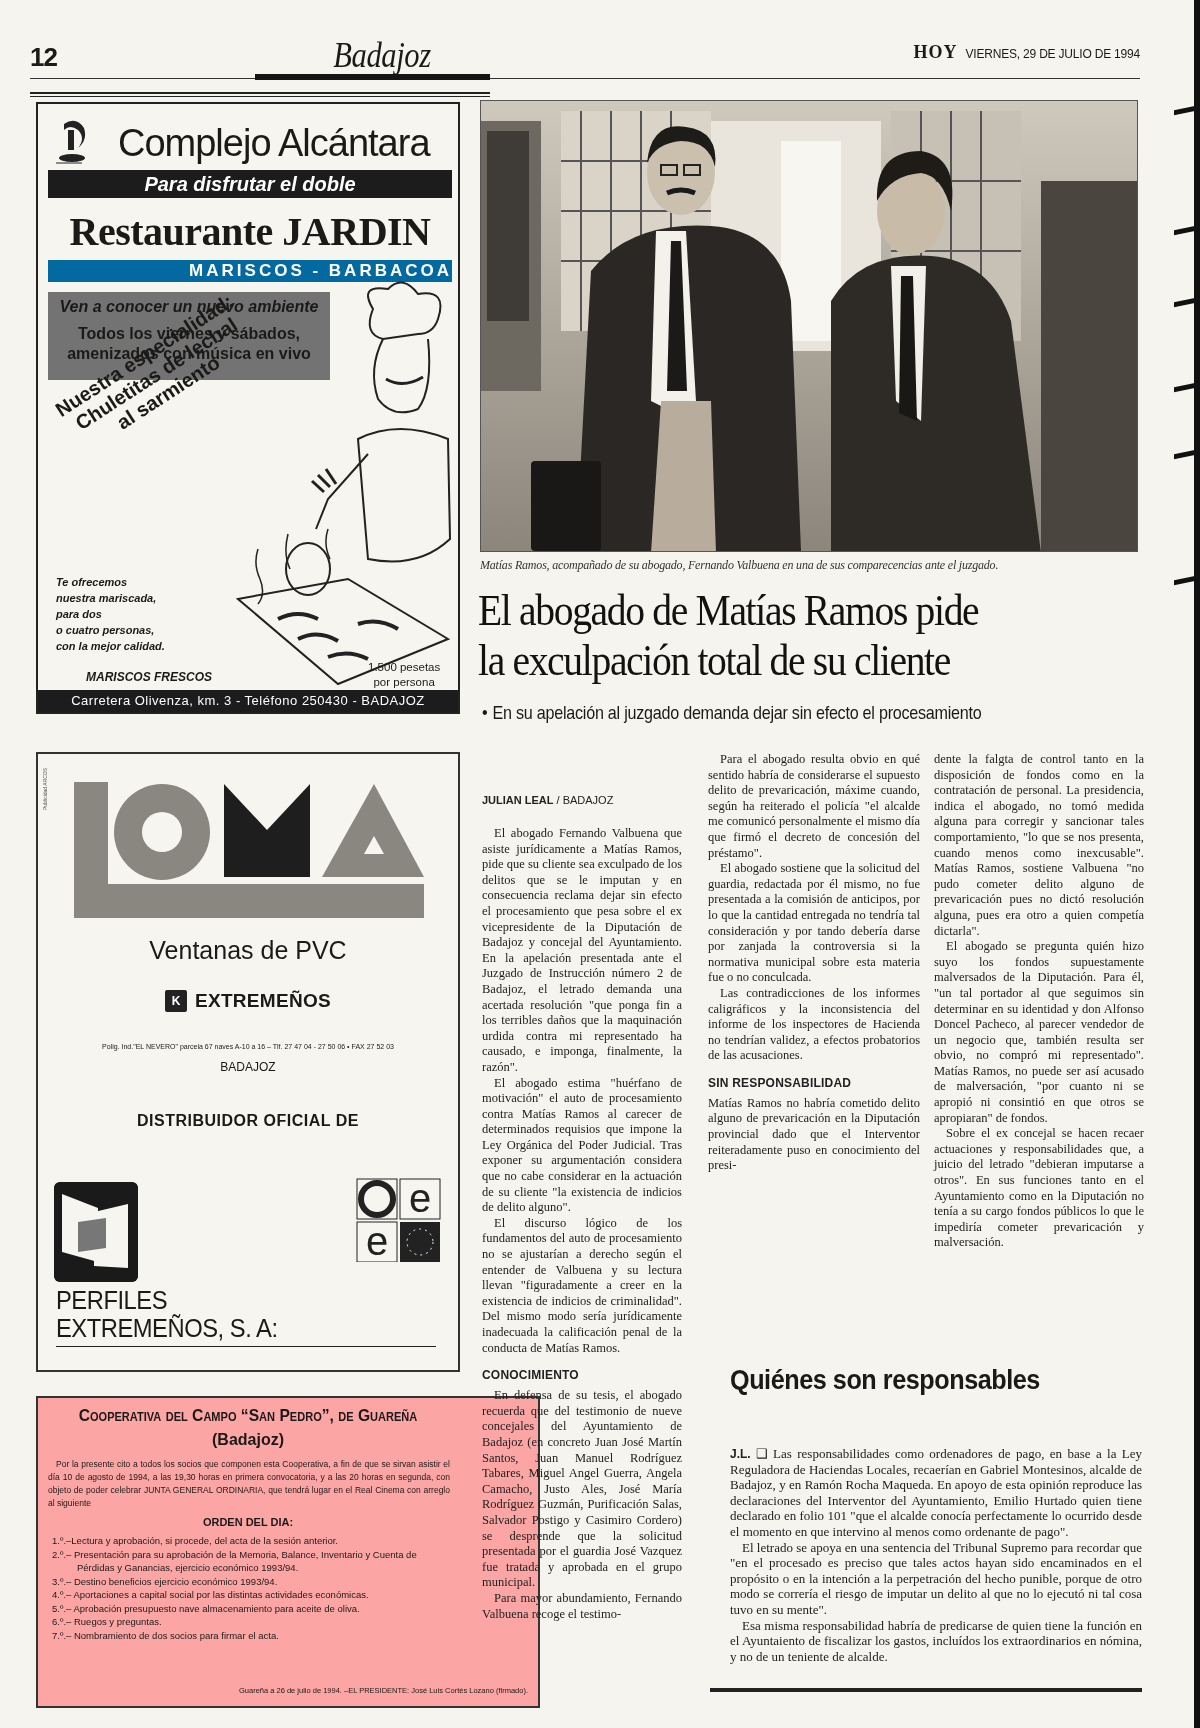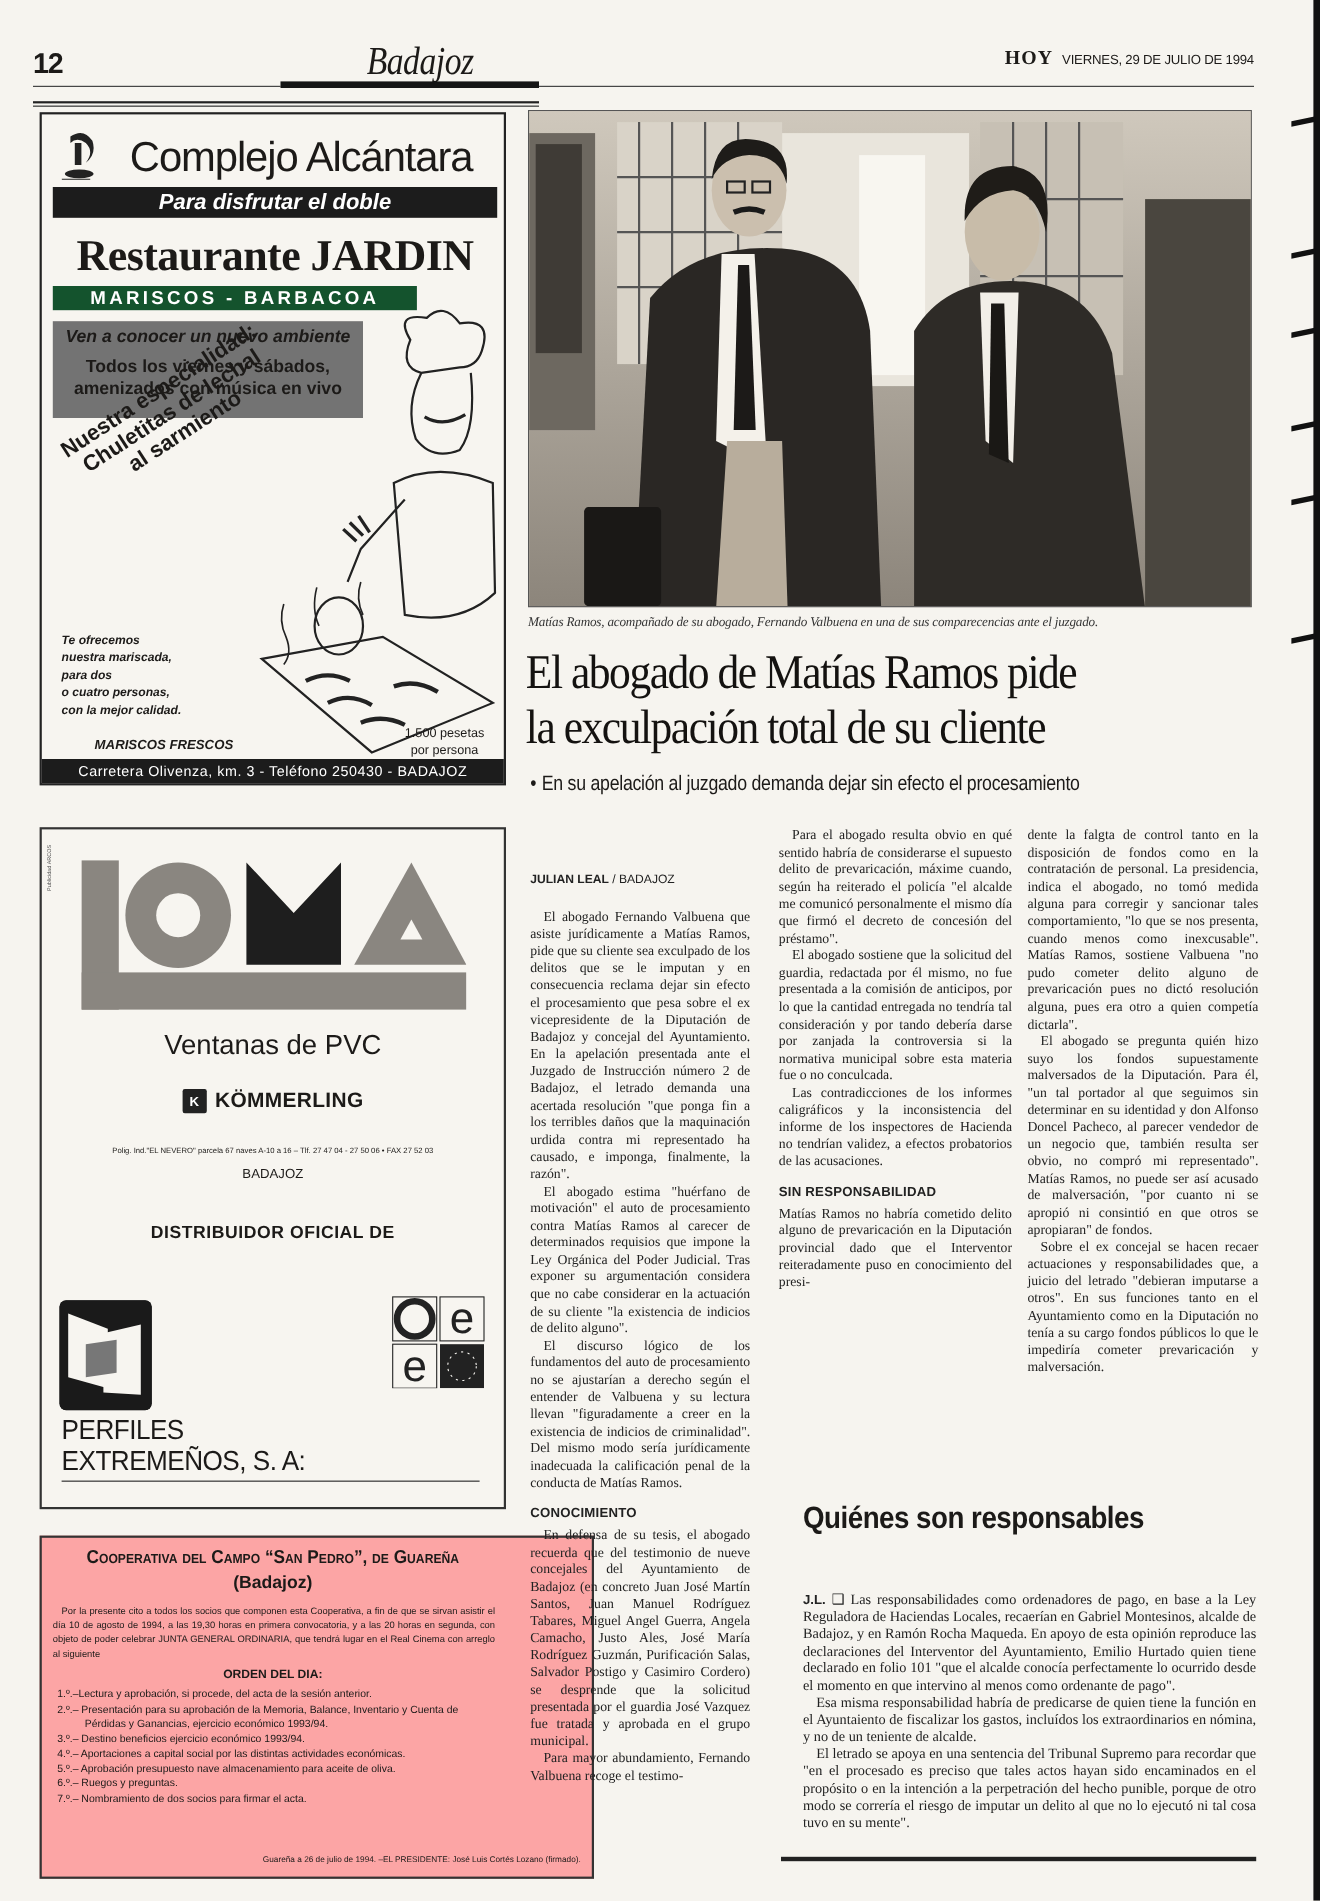--- a/index.html
+++ b/index.html
@@ -27,21 +27,21 @@
   .masthead { position: absolute; right: 0; top: 12px; display: flex; align-items: baseline; gap: 8px; }
   .masthead .brand { font: bold 18px "Liberation Serif", serif; letter-spacing: 1px; }
   .masthead .date { font: 12px "Liberation Sans", sans-serif; letter-spacing: -0.2px; }
 
   
   .ad1 { position: absolute; left: 36px; top: 102px; width: 424px; height: 612px; border: 2px solid #222; background: #f7f5f0; }
   .ad1-logo { position: absolute; left: 18px; top: 14px; width: 34px; height: 46px; }
   .ad1-brand { position: absolute; left: 80px; top: 18px; font: 38px "Liberation Sans", sans-serif; letter-spacing: -1px; }
   .ad1-strip1 { position: absolute; left: 10px; top: 66px; width: 404px; height: 28px; background: #1c1c1c; color: #fff; text-align: center; font: italic bold 20px "Liberation Sans", sans-serif; line-height: 28px; }
   .ad1-rest { position: absolute; left: 10px; top: 104px; width: 404px; text-align: center; font: bold 40px "Liberation Serif", serif; letter-spacing: -0.5px; }
-  .ad1-strip2 { position: absolute; left: 10px; top: 156px; width: 331px; height: 22px; background: #14532d; color: #fff; text-align: center; font: bold 17px "Liberation Sans", sans-serif; line-height: 22px; letter-spacing: 3px; }
+  .ad1-strip2 { position: absolute; left: 10px; top: 156px; width: 404px; height: 22px; background: #0369a1; color: #fff; text-align: right; font: bold 17px "Liberation Sans", sans-serif; line-height: 22px; letter-spacing: 3px; }
   .ad1-promo { position: absolute; left: 10px; top: 188px; width: 282px; height: 88px; background: #737373; text-align: center; }
   .ad1-promo .l1 { font: italic bold 16px "Liberation Sans", sans-serif; margin-top: 6px; }
   .ad1-promo .l2 { font: bold 16px "Liberation Sans", sans-serif; margin-top: 8px; line-height: 20px; }
   .chef { position: absolute; left: 180px; top: 175px; width: 240px; height: 410px; }
   .ad1-spec { position: absolute; left: 8px; top: 302px; width: 220px; transform: rotate(-33deg); transform-origin: left top; font: bold 20px "Liberation Sans", sans-serif; line-height: 22px; text-align: center; }
   .ad1-spec span { display: block; }
   .ad1-offer { position: absolute; left: 18px; top: 470px; font: italic bold 11px "Liberation Sans", sans-serif; line-height: 16px; }
   .ad1-fresh { position: absolute; left: 48px; top: 566px; font: italic bold 12px "Liberation Sans", sans-serif; }
   .ad1-price { position: absolute; left: 330px; top: 556px; font: 11.5px "Liberation Sans", sans-serif; text-align: center; line-height: 15px; }
   .ad1-foot { position: absolute; left: 0; top: 586px; width: 420px; height: 22px; background: #1c1c1c; color: #fff; font: 13px "Liberation Sans", sans-serif; line-height: 22px; text-align: center; letter-spacing: 0.5px; }
@@ -181,21 +181,21 @@
     <rect x="0" y="102" width="350" height="34" fill="#8a8680"></rect>
     <circle cx="88" cy="50" r="48" fill="#8a8680"></circle>
     <circle cx="88" cy="50" r="20" fill="#f7f5f0"></circle>
     <path d="M150 2 L150 95 L236 95 L236 2 L193 48 Z" fill="#1e1e1e"></path>
     <path d="M248 95 L300 2 L350 95 Z" fill="#8a8680"></path>
     <path d="M290 72 L300 54 L310 72 Z" fill="#f7f5f0"></path>
   </svg>
   <div class="ad2-pvc">Ventanas de PVC</div>
   <div class="ad2-kom">
     <div class="kom-logo">K</div>
-    <div class="kom-name">KÖMMERLING</div>
+    <div class="kom-name">EXTREMEÑOS</div>
   </div>
   <div class="ad2-addr">Polig. Ind."EL NEVERO" parcela 67 naves A-10 a 16 – Tlf. 27 47 04 - 27 50 06 • FAX 27 52 03</div>
   <div class="ad2-city">BADAJOZ</div>
   <div class="ad2-dist">DISTRIBUIDOR OFICIAL DE</div>
   <svg class="perf-logo" viewBox="0 0 84 100">
     <rect width="84" height="100" rx="6" fill="#1a1a1a"></rect>
     <path d="M8 12 L44 26 L44 80 L8 70 Z" fill="#f7f5f0"></path>
     <path d="M40 30 L74 22 L74 86 L40 84 Z" fill="#f7f5f0"></path>
     <path d="M24 40 L52 36 L52 66 L24 70 Z" fill="#777"></path>
   </svg>
@@ -312,16 +312,16 @@
 
 <div class="col c3">
   <p class="noindent">dente la falgta de control tanto en la disposición de fondos como en la contratación de personal. La presidencia, indica el abogado, no tomó medida alguna para corregir y sancionar tales comportamiento, "lo que se nos presenta, cuando menos como inexcusable". Matías Ramos, sostiene Valbuena "no pudo cometer delito alguno de prevaricación pues no dictó resolución alguna, pues era otro a quien competía dictarla".</p>
   <p>El abogado se pregunta quién hizo suyo los fondos supuestamente malversados de la Diputación. Para él, "un tal portador al que seguimos sin determinar en su identidad y don Alfonso Doncel Pacheco, al parecer vendedor de un negocio que, también resulta ser obvio, no compró mi representado". Matías Ramos, no puede ser así acusado de malversación, "por cuanto ni se apropió ni consintió en que otros se apropiaran" de fondos.</p>
   <p>Sobre el ex concejal se hacen recaer actuaciones y responsabilidades que, a juicio del letrado "debieran imputarse a otros". En sus funciones tanto en el Ayuntamiento como en la Diputación no tenía a su cargo fondos públicos lo que le impediría cometer prevaricación y malversación.</p>
 </div>
 
 <h2 class="side-title">Quiénes son responsables</h2>
 <div class="side-body">
   <p class="first"><span class="sig">J.L.</span> <span>❑</span> <span>Las responsabilidades como ordenadores de pago, en base a la Ley Reguladora de Haciendas Locales, recaerían en Gabriel Montesinos, alcalde de Badajoz, y en Ramón Rocha Maqueda. En apoyo de esta opinión reproduce las declaraciones del Interventor del Ayuntamiento, Emilio Hurtado quien tiene declarado en folio 101 "que el alcalde conocía perfectamente lo ocurrido desde el momento en que intervino al menos como ordenante de pago".</span></p>
+  <p>El letrado se apoya en una sentencia del Tribunal Supremo para recordar que "en el procesado es preciso que tales actos hayan sido encaminados en el propósito o en la intención a la perpetración del hecho punible, porque de otro modo se correría el riesgo de imputar un delito al que no lo ejecutó ni tal cosa tuvo en su mente".</p>
   <p>Esa misma responsabilidad habría de predicarse de quien tiene la función en el Ayuntaiento de fiscalizar los gastos, incluídos los extraordinarios en nómina, y no de un teniente de alcalde.</p>
-  <p>El letrado se apoya en una sentencia del Tribunal Supremo para recordar que "en el procesado es preciso que tales actos hayan sido encaminados en el propósito o en la intención a la perpetración del hecho punible, porque de otro modo se correría el riesgo de imputar un delito al que no lo ejecutó ni tal cosa tuvo en su mente".</p>
 </div>
 <div class="side-rule"></div>
 
 </body></html>

